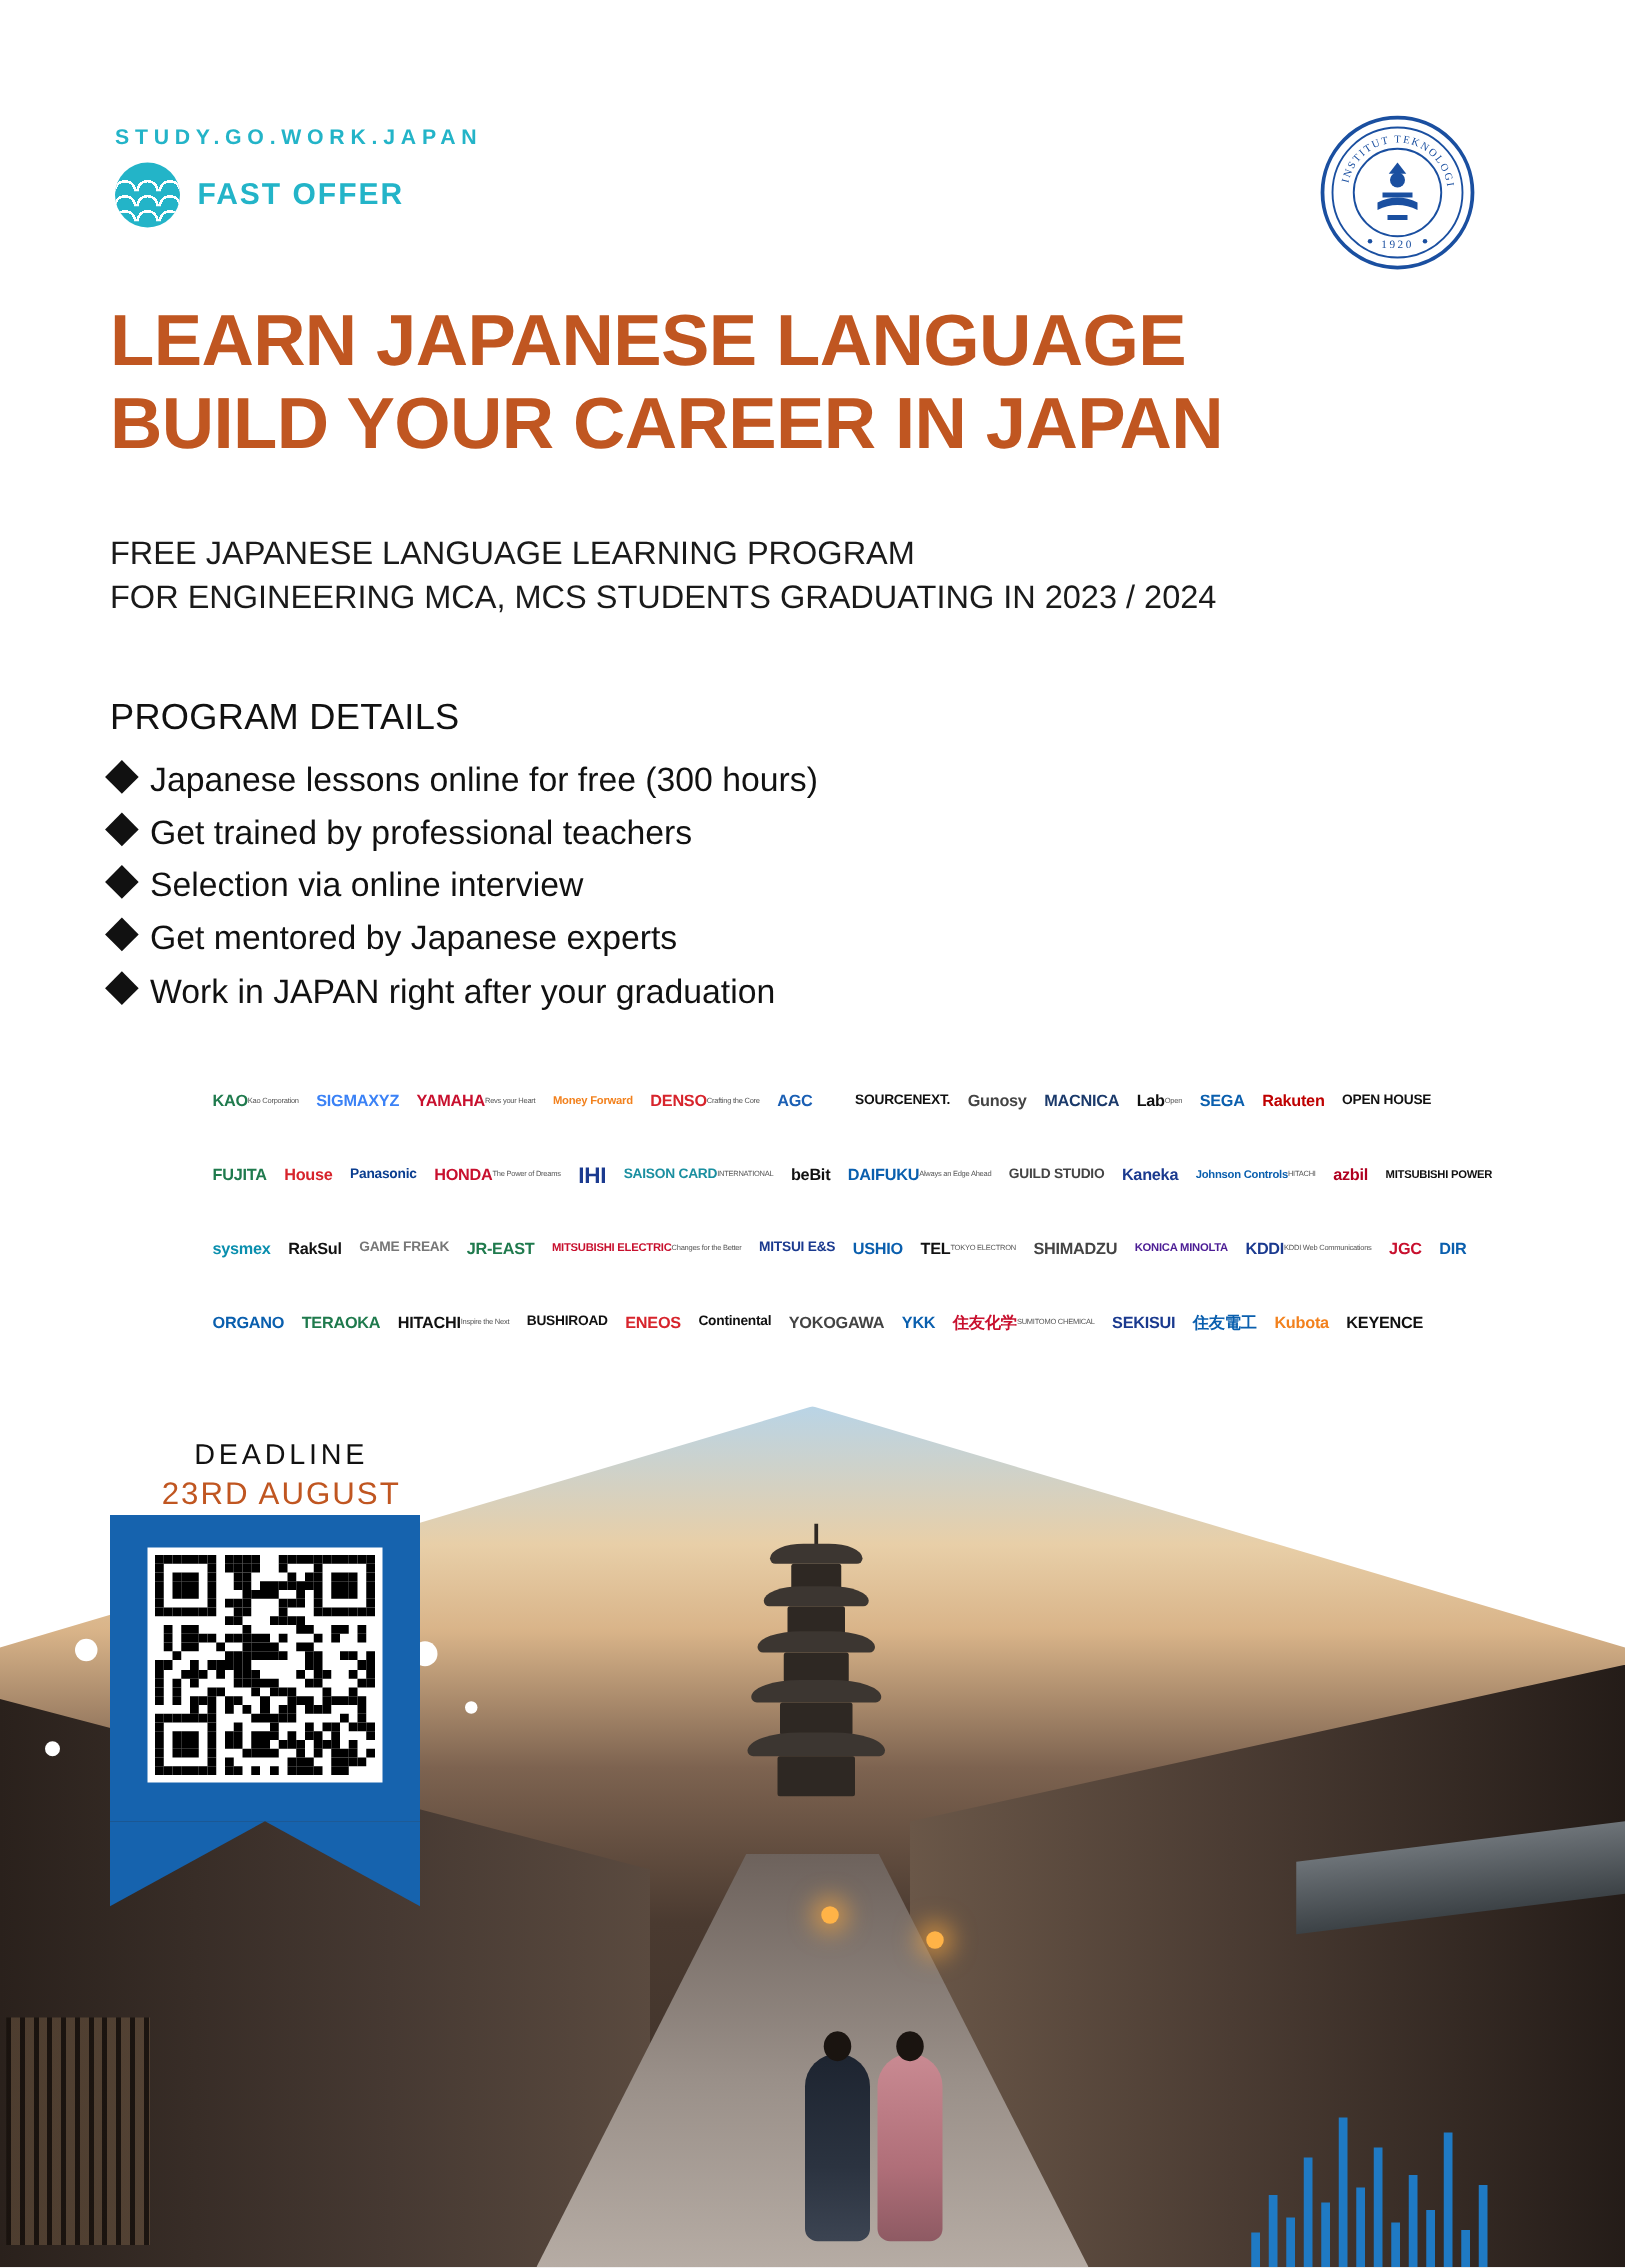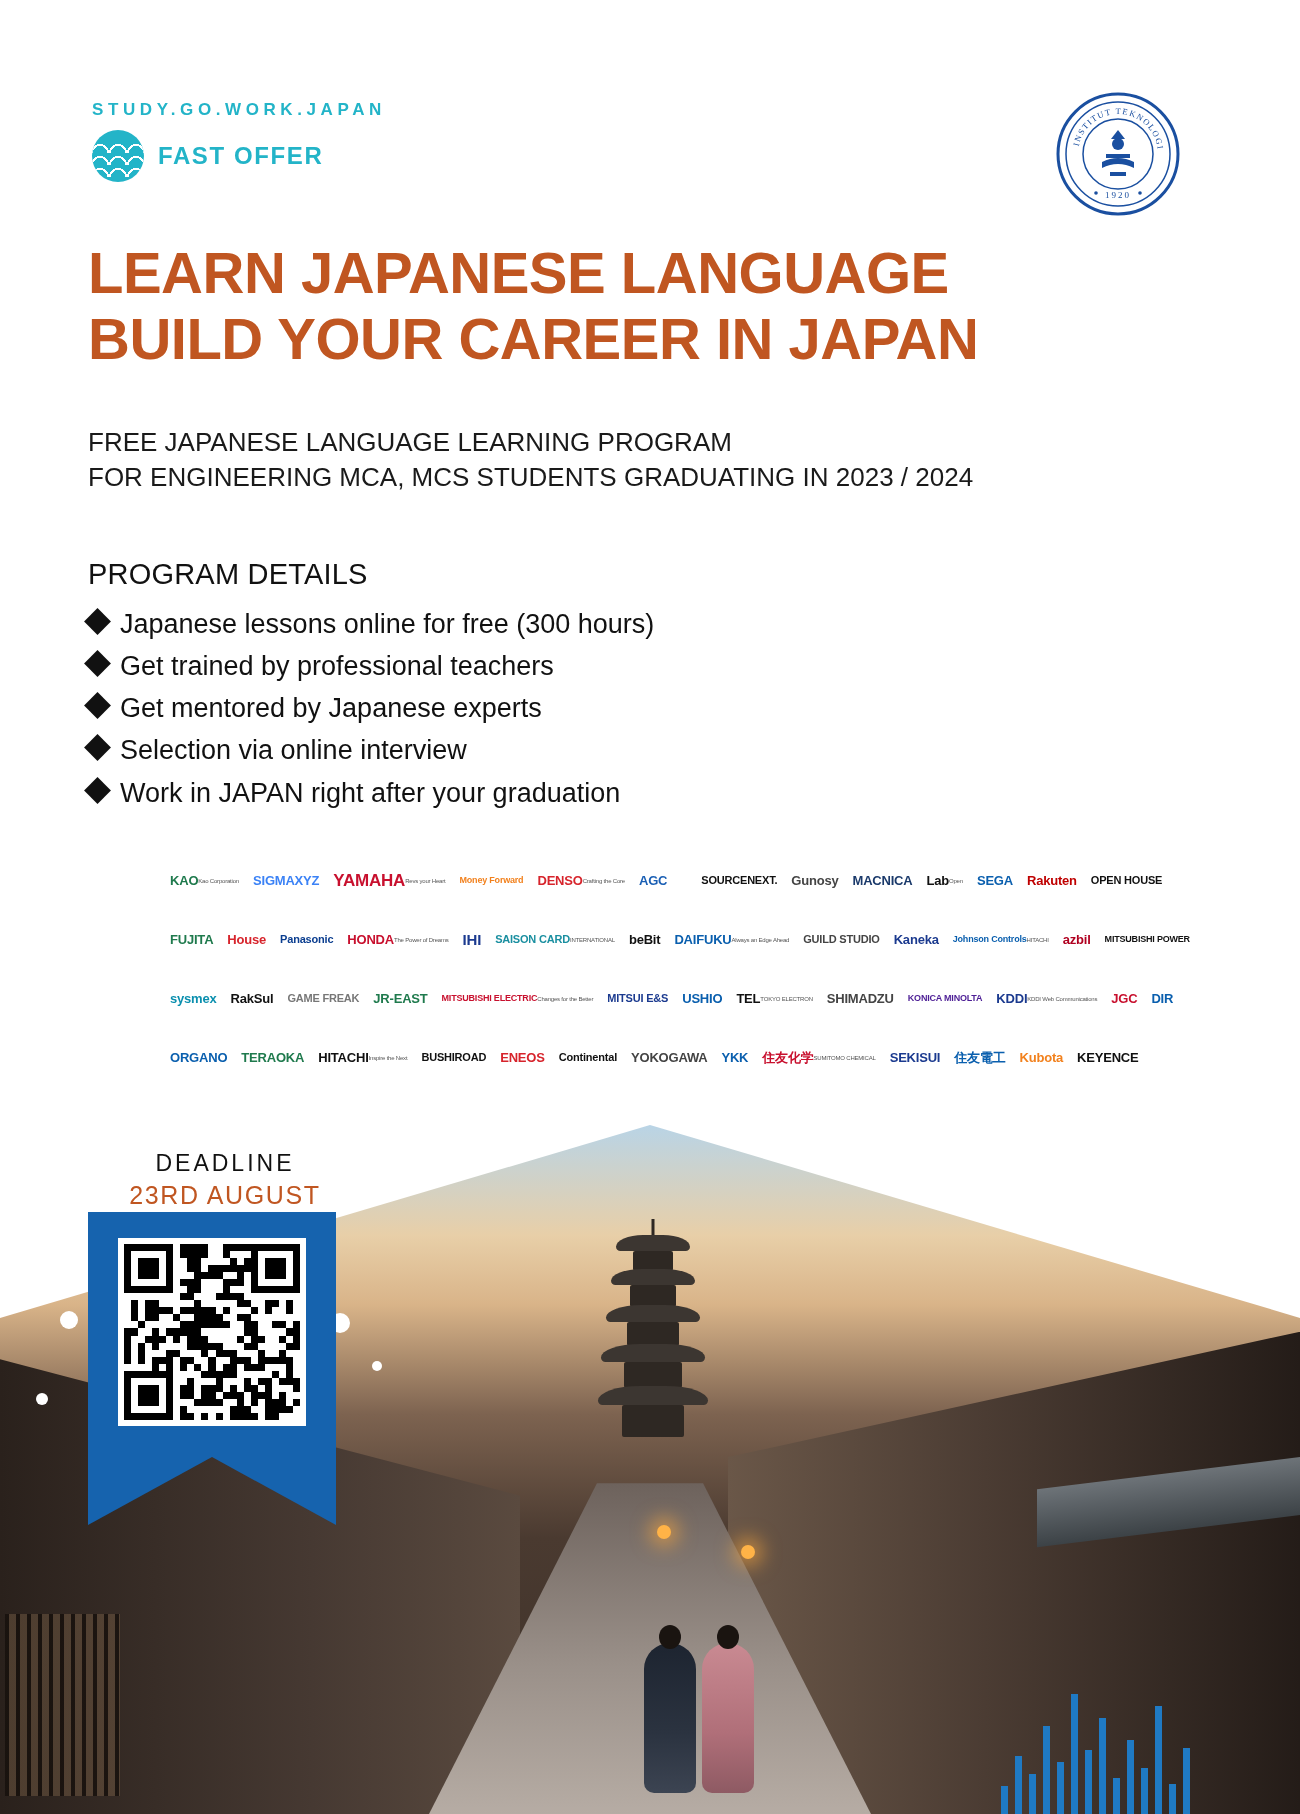--- a/index.html
+++ b/index.html
@@ -441,44 +441,44 @@
     <li>
       <span class="bullet-diamond"></span>
       <span>Japanese lessons online for free (300 hours)</span>
     </li>
     <li>
       <span class="bullet-diamond"></span>
       <span>Get trained by professional teachers</span>
     </li>
     <li>
       <span class="bullet-diamond"></span>
-      <span>Get mentored by Japanese experts</span>
+      <span>Selection via online interview</span>
     </li>
     <li>
       <span class="bullet-diamond"></span>
-      <span>Selection via online interview</span>
+      <span>Get mentored by Japanese experts</span>
     </li>
     <li>
       <span class="bullet-diamond"></span>
       <span>Work in JAPAN right after your graduation</span>
     </li>
   </ul>
 </div>
 
 <div class="logos">
   <div class="logo-row" id="logo-row-0">
       <div class="logo" style="color: rgb(31, 122, 77);">
         <div style="font-size: 13px;">KAO</div>
         <div style="font-size: 6px; font-weight: 400; color: rgb(85, 85, 85);">Kao Corporation</div>
       </div>
       <div class="logo" style="color: #3b82f6;">
         <div style="font-size: 13px;">SIGMAXYZ</div>
       </div>
       <div class="logo" style="color: rgb(200, 16, 46);">
-        <div style="font-size: 17px;">YAMAHA</div>
+        <div style="font-size: 13px;">YAMAHA</div>
         <div style="font-size: 6px; font-weight: 400; color: rgb(85, 85, 85);">Revs your Heart</div>
       </div>
       <div class="logo" style="color: rgb(242, 129, 29);">
         <div style="font-size: 9px;">Money Forward</div>
       </div>
       <div class="logo" style="color: rgb(215, 36, 44);">
         <div style="font-size: 13px;">DENSO</div>
         <div style="font-size: 6px; font-weight: 400; color: rgb(85, 85, 85);">Crafting the Core</div>
       </div>
       <div class="logo" style="color: rgb(26, 95, 180);">
@@ -515,21 +515,21 @@
         <div style="font-size: 13px;">House</div>
       </div>
       <div class="logo" style="color: rgb(10, 61, 143);">
         <div style="font-size: 11px;">Panasonic</div>
       </div>
       <div class="logo" style="color: rgb(200, 16, 46);">
         <div style="font-size: 13px;">HONDA</div>
         <div style="font-size: 6px; font-weight: 400; color: rgb(85, 85, 85);">The Power of Dreams</div>
       </div>
       <div class="logo" style="color: rgb(27, 58, 143);">
-        <div style="font-size: 15px;">IHI</div>
+        <div style="font-size: 18px;">IHI</div>
       </div>
       <div class="logo" style="color: rgb(26, 143, 160);">
         <div style="font-size: 11px;">SAISON CARD</div>
         <div style="font-size: 6px; font-weight: 400; color: rgb(85, 85, 85);">INTERNATIONAL</div>
       </div>
       <div class="logo" style="color: rgb(17, 17, 17);">
         <div style="font-size: 13px;">beBit</div>
       </div>
       <div class="logo" style="color: rgb(10, 95, 174);">
         <div style="font-size: 13px;">DAIFUKU</div>

